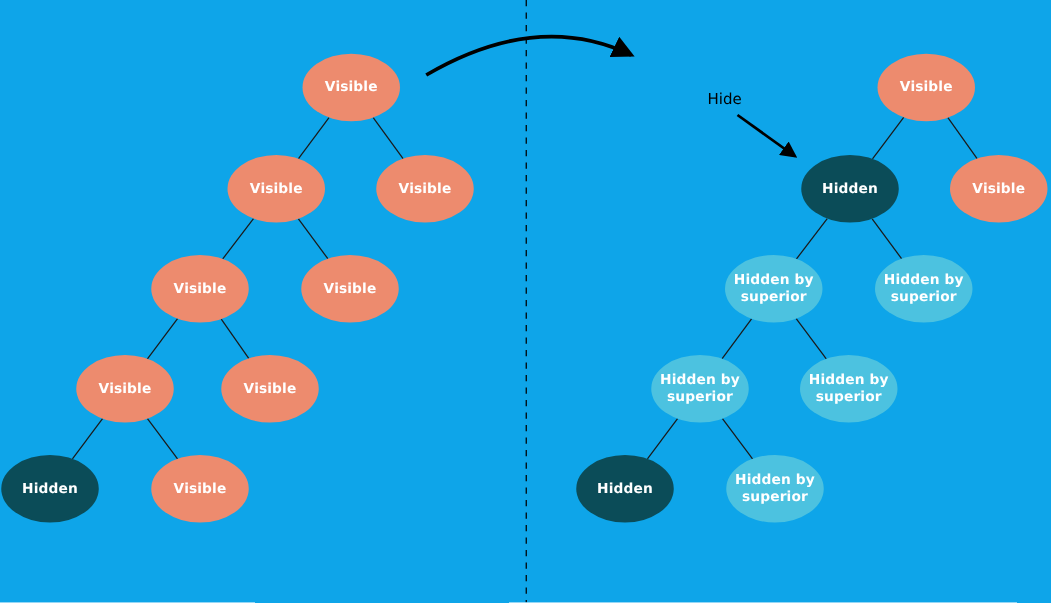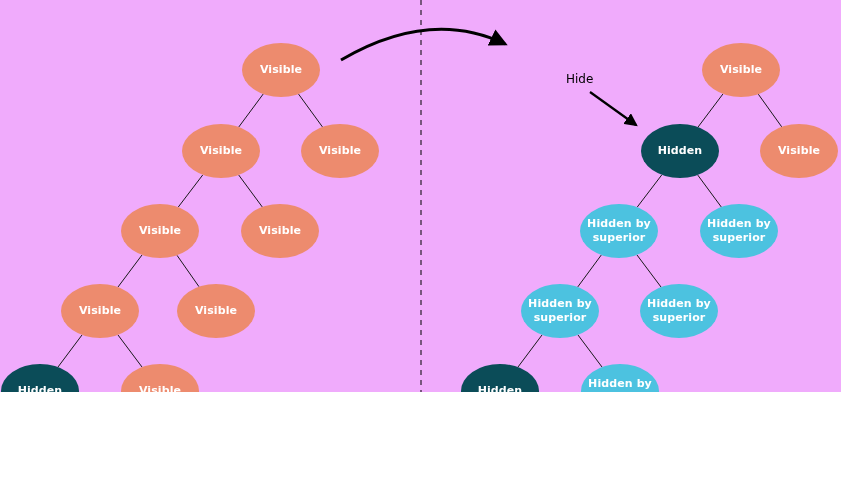--- a/index.html
+++ b/index.html
@@ -6,22 +6,22 @@
     margin: 0;
     padding: 0;
     background: #ffffff;
   }
   body {
     font-family: "DejaVu Sans", "Liberation Sans", sans-serif;
   }
   #canvas {
     position: relative;
     width: 841px;
-    height: 392px;
-    background: #f0abfc;
+    height: 482px;
+    background: #0ea5e9;
     overflow: hidden;
     text-decoration: underline;
   }
   #edges {
     position: absolute;
     left: 0;
     top: 0;
     width: 841px;
     height: 482px;
     pointer-events: none;

